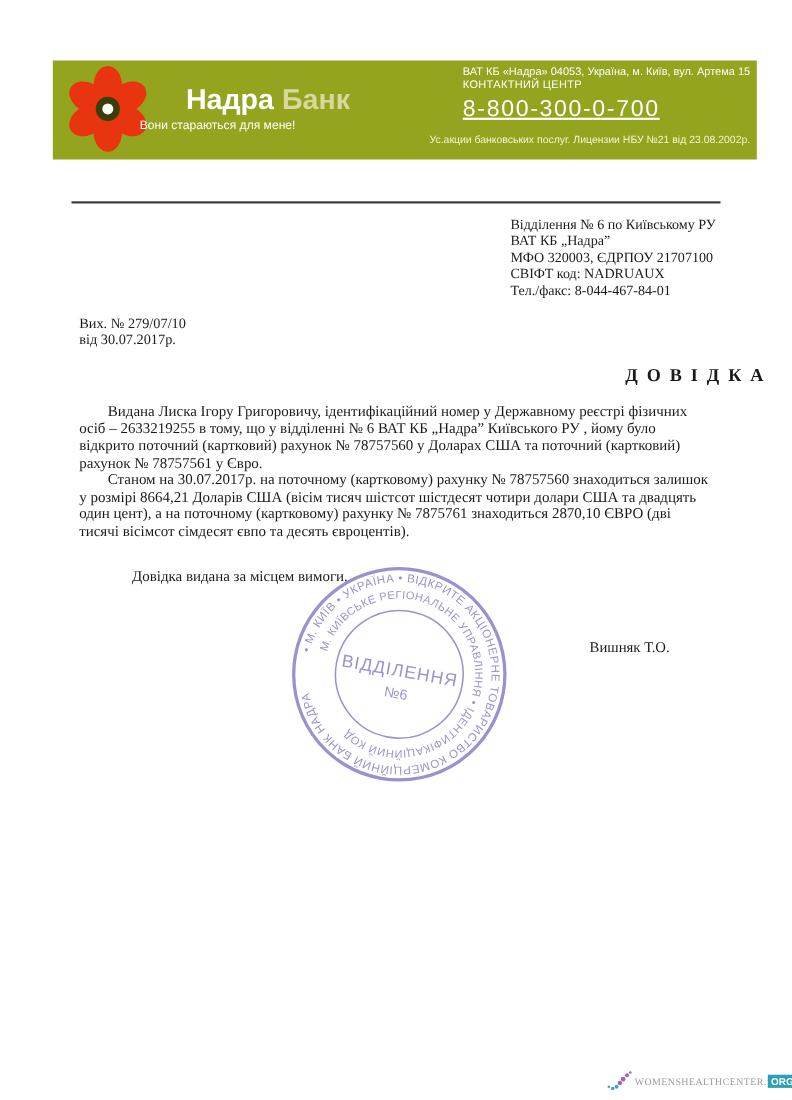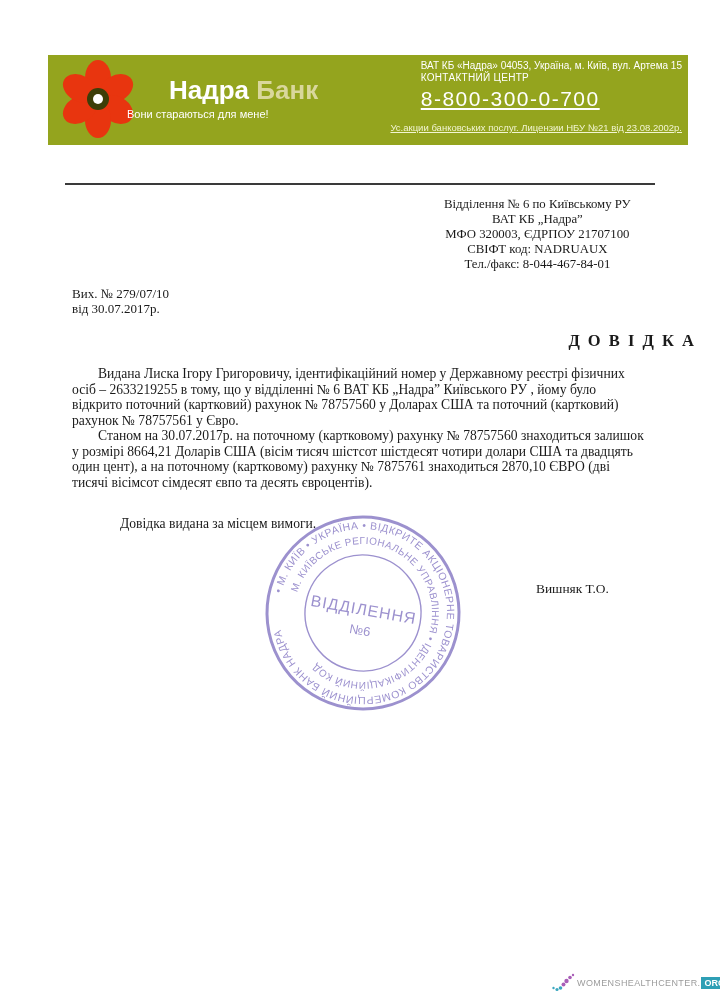--- a/index.html
+++ b/index.html
@@ -14,47 +14,47 @@
   }
   .flower { position:absolute; left:10px; top:4px; width:80px; height:80px; }
   .bank-name { position:absolute; left:77px; top:20px; font-size:26px; font-weight:bold; white-space:nowrap;margin-left:44px; }
   .bank-name .n1 { color:#ffffff; }
   .bank-name .n2 { color:#d9d79c; }
   .bank-slogan { position:absolute; left:79px; top:53px; font-size:11px; color:#ffffff; white-space:nowrap; }
   .hdr-right { position:absolute; right:6px; top:5px; color:#ffffff; }
   .hdr-addr { font-size:10px; line-height:12px; }
   .hdr-cc   { font-size:10px; line-height:12px; letter-spacing:0.3px; }
   .hdr-phone{ font-size:21px; line-height:26px; letter-spacing:1.5px; margin-top:2px;text-decoration:underline; }
-  .hdr-lic  { position:absolute; right:6px; top:67px; font-size:9.5px; color:#f2f5d2; white-space:nowrap;text-decoration:underline; }
+  .hdr-lic  { position:absolute; right:6px; top:67px; font-size:9.5px; color:#f2f5d2; white-space:nowrap; }
   
   .rule { position:absolute; left:65px; top:183px; width:590px; height:0;
           border-top:2px solid #3a3a3a; }
   
-  .branch { position:absolute; left:444px; top:197px; font-size:12.8px; line-height:14.9px;text-align:center; }
+  .branch { position:absolute; left:464px; top:197px; font-size:12.8px; line-height:14.9px; }
   
   .refblock { position:absolute; left:72px; top:286px; font-size:13px; line-height:15px; }
   
   .doc-title { position:absolute; left:0; top:331px; width:696px; text-align:right;
                font-size:16.5px; font-weight:bold; letter-spacing:2px; }
   
   .bodytext { position:absolute; left:72px; top:366px; width:576px;
               font-size:13.6px; line-height:15.5px; text-align:left; }
   .bodytext p { margin:0; text-indent:26px; }
   .issued { position:absolute; left:120px; top:516px; font-size:13.6px; }
   
   .sig-pos  { position:absolute; left:72px; top:566px; font-size:13.4px; line-height:16px; }
   .sig-name { position:absolute; left:536px; top:581px; font-size:13.4px; }
   
   .stamp { position:absolute; left:263px; top:513px; width:200px; height:200px;
            transform:rotate(10deg); opacity:0.85; }
   
   .wm { position:absolute; left:551px; top:973px; display:flex; align-items:center;
         font-family:"Liberation Sans", sans-serif; }
   .wm-dots { width:24px; height:20px; margin-right:2px; }
-  .wm-site { font-size:9px; color:#9c9c9c; letter-spacing:0.4px; }
+  .wm-site { font-size:9px; color:#9c9c9c; letter-spacing:0.4px;font-family:Liberation Serif, serif; }
   .wm-tld  { font-size:9px; font-weight:bold; color:#ffffff; background:#2e9fb5;
              padding:1px 3px; margin-left:1px; }
 </style>
 </head>
 <body>
 
 <div class="page">
 
   <div class="header-band">
     <svg class="flower" viewBox="0 0 80 80">

